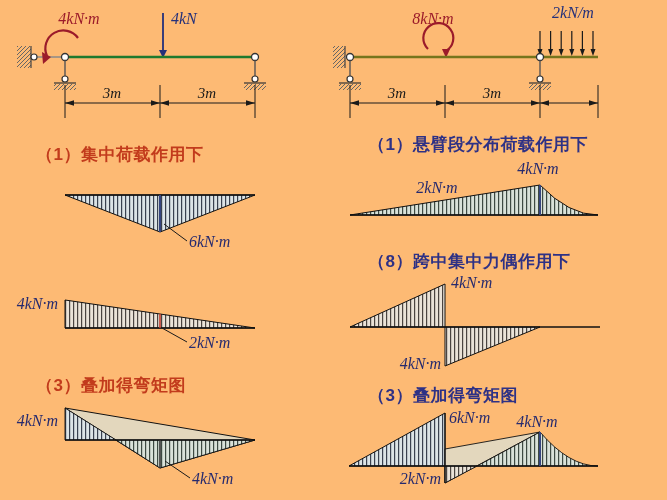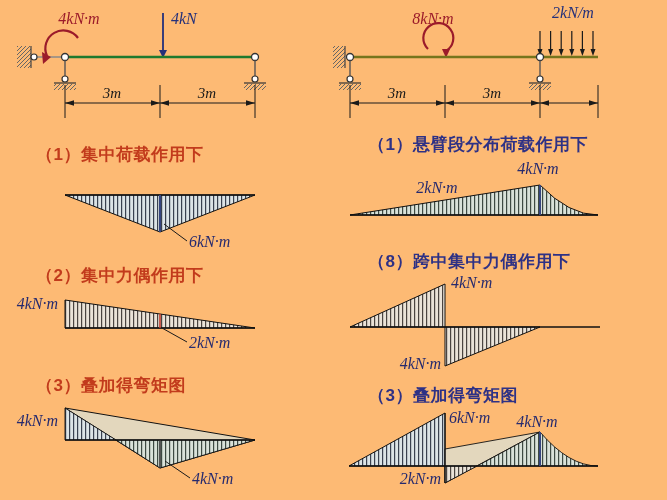--- a/index.html
+++ b/index.html
@@ -173,21 +173,20 @@
       <polygon points="112,103 121,100.2 121,105.8"></polygon>
       <polygon points="207,103 198,100.2 198,105.8"></polygon>
       <polygon points="207,103 216,100.2 216,105.8"></polygon>
       <polygon points="265,103 256,100.2 256,105.8"></polygon>
     </g>
     <text x="64" y="98" text-anchor="middle" class="dim-label">3m</text>
     <text x="159" y="98" text-anchor="middle" class="dim-label">3m</text>
   </svg>
 
   <div class="heading red" style="left:36px;top:143px">（1）集中荷载作用下</div>
-  <div class="heading red" style="left:36px;top:264px">（2）集中力偶作用下</div>
   <div class="heading red" style="left:36px;top:374px">（3）叠加得弯矩图</div>
 
   <div class="heading navy" style="left:340px;top:133px">（1）悬臂段分布荷载作用下</div>
   <div class="heading navy" style="left:340px;top:250px">（8）跨中集中力偶作用下</div>
   <div class="heading navy" style="left:340px;top:384px">（3）叠加得弯矩图</div>
 
   <svg style="left:0;top:175px" width="320" height="80" viewBox="0 0 320 80">
     <polygon points="65,20 255,20 160,57" fill="url(#hatchBlue)" stroke="#111" stroke-width="1"></polygon>
     <line x1="65" y1="20" x2="255" y2="20" stroke="#111" stroke-width="1.3"></line>
     <line x1="160" y1="20" x2="160" y2="57" stroke="#36457e" stroke-width="2"></line>

